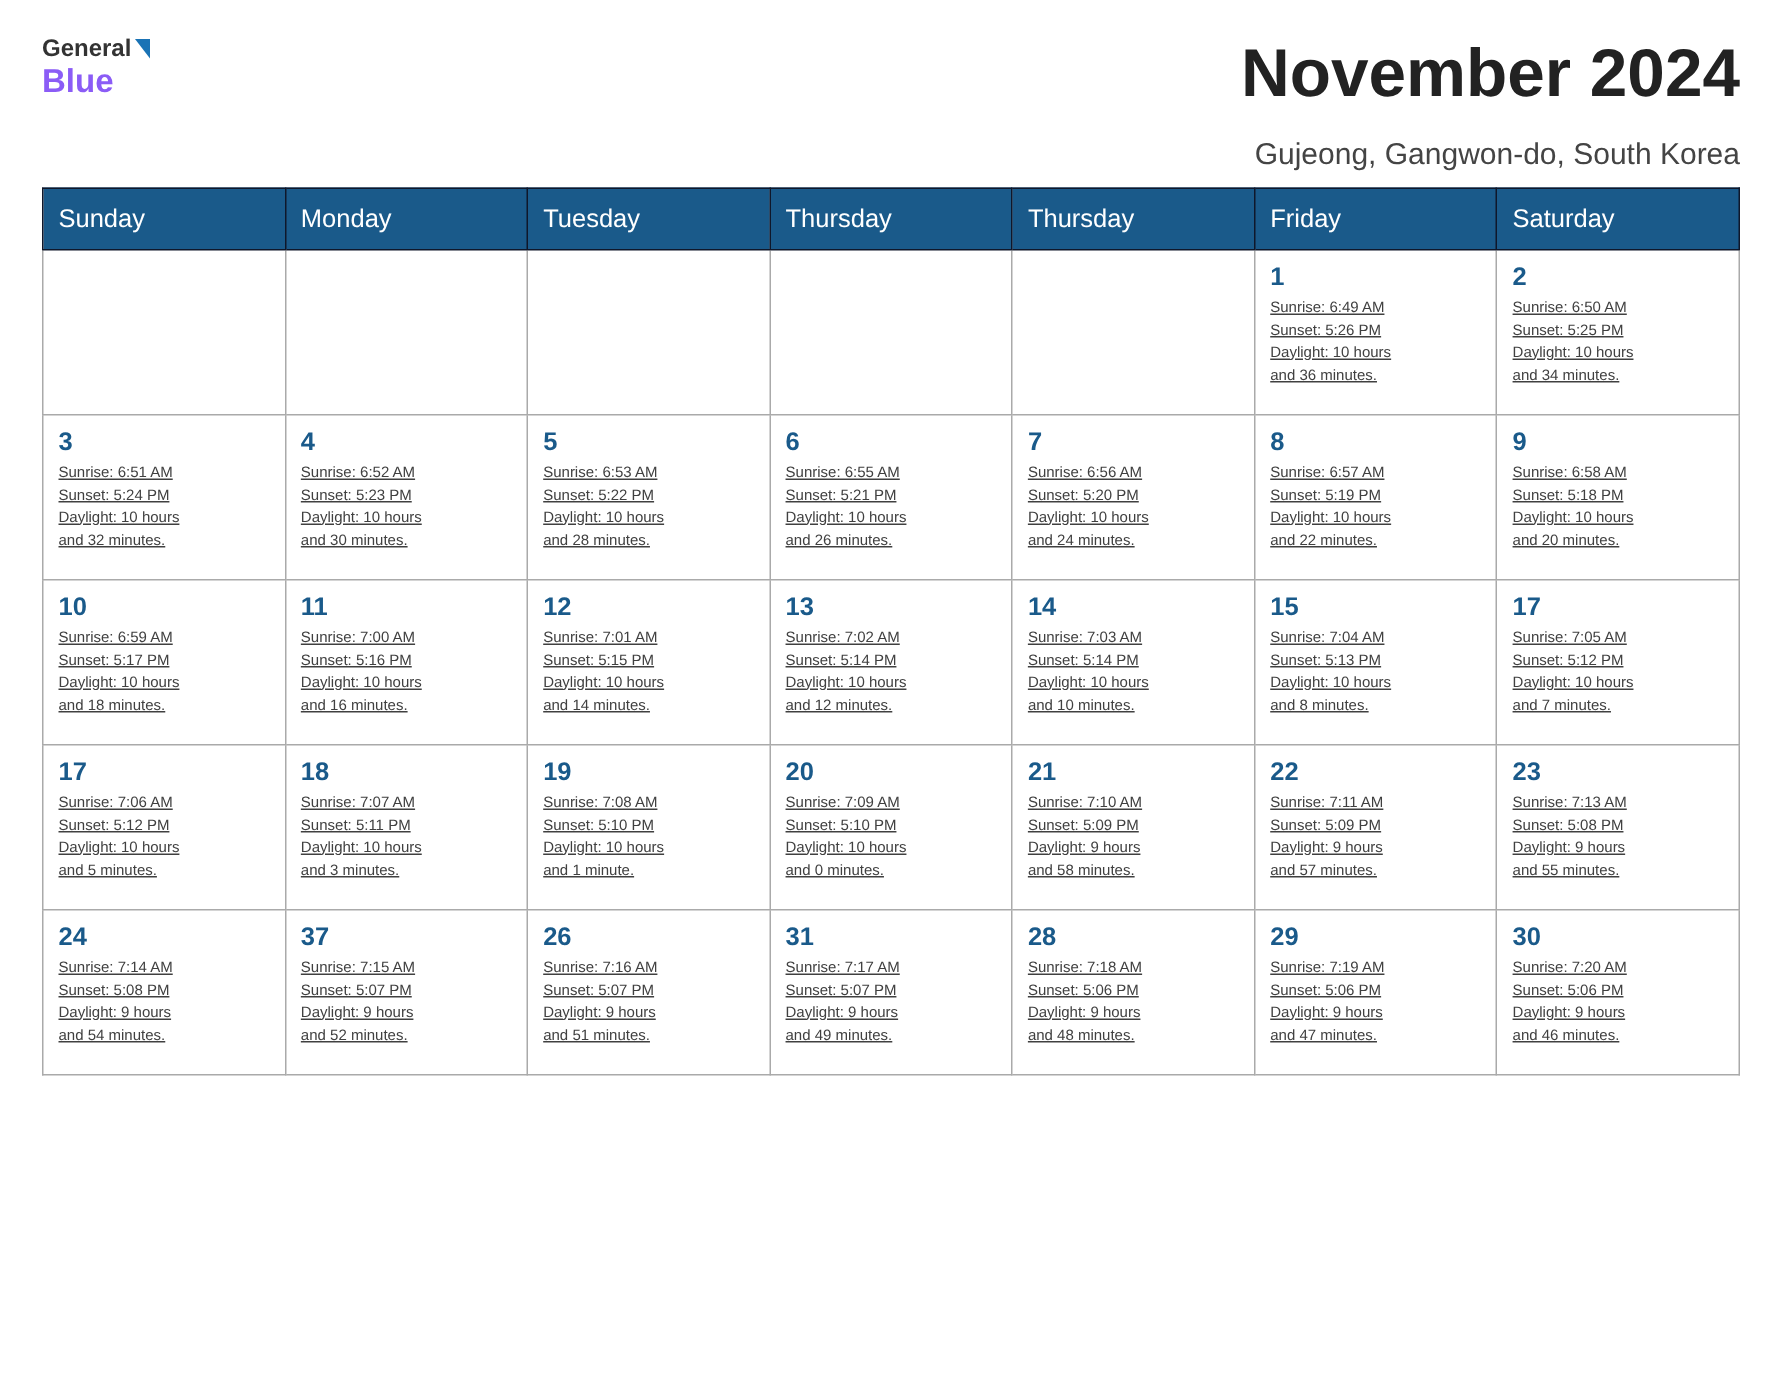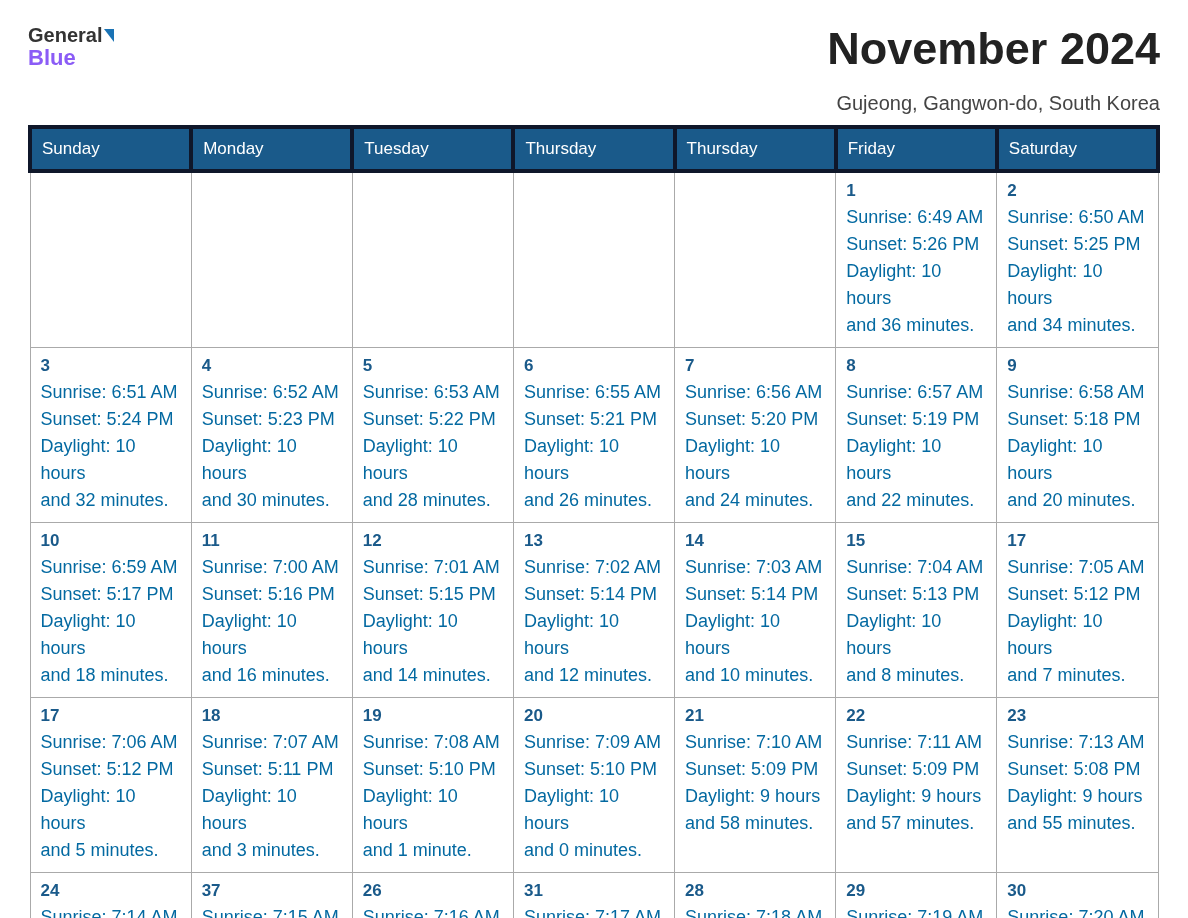--- a/index.html
+++ b/index.html
@@ -15,21 +15,21 @@
       align-items: flex-start;
       justify-content: space-between;
       margin-bottom: 8px;
     }
     .logo {
       display: flex;
       flex-direction: column;
       align-items: flex-start;
     }
     .logo-general {
-      font-size: 20px;
+      font-size: 16px;
       font-weight: bold;
       color: #333;
       line-height: 1.1;
     }
     .logo-blue {
       font-size: 22px;
       font-weight: bold;
       color: #8b5cf6;
       line-height: 1.1;
     }
@@ -62,43 +62,44 @@
       border-collapse: collapse;
       margin-top: 10px;
     }
     .calendar-table th {
       background: #1a5a8a;
       color: #fff;
       font-size: 17px;
       font-weight: normal;
       padding: 10px 10px;
       text-align: left;
-      border: 4px solid #0f172a;
+      border: 1px solid #0f172a;
     }
     .calendar-table td {
       vertical-align: top;
       padding: 8px 10px;
       border: 1px solid #aaa;
       font-size: 13px;
       color: #222;
       width: 14.28%;
       min-height: 90px;
       background: #fff;
     }
     .day-number {
       font-size: 17px;
       font-weight: bold;
       color: #1a5a8a;
       display: block;
       margin-bottom: 3px;
     }
     .day-info {
-      font-size: 18px;
-      color: #0369a1;
+      font-size: 10px;
+      color: #404040;
       line-height: 1.5;
+      text-decoration: underline;
     }
     .empty-cell {
       background: #f5f5f5;
     }
     tr.week-row td {
       height: 110px;
     }
     .logo-line1 {
       display: flex;
       align-items: center;

